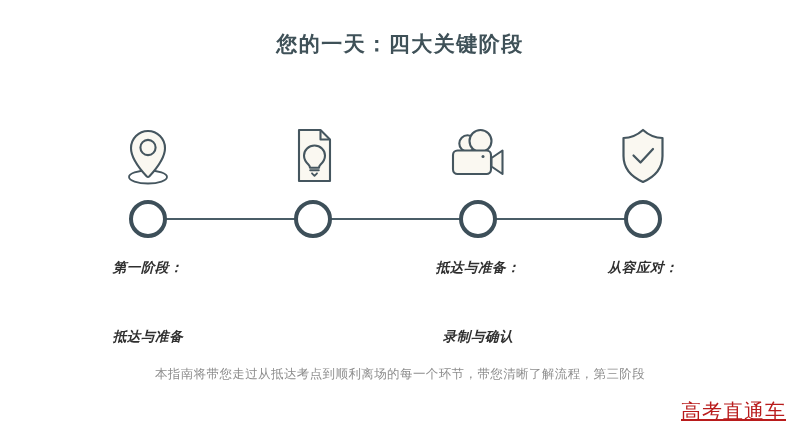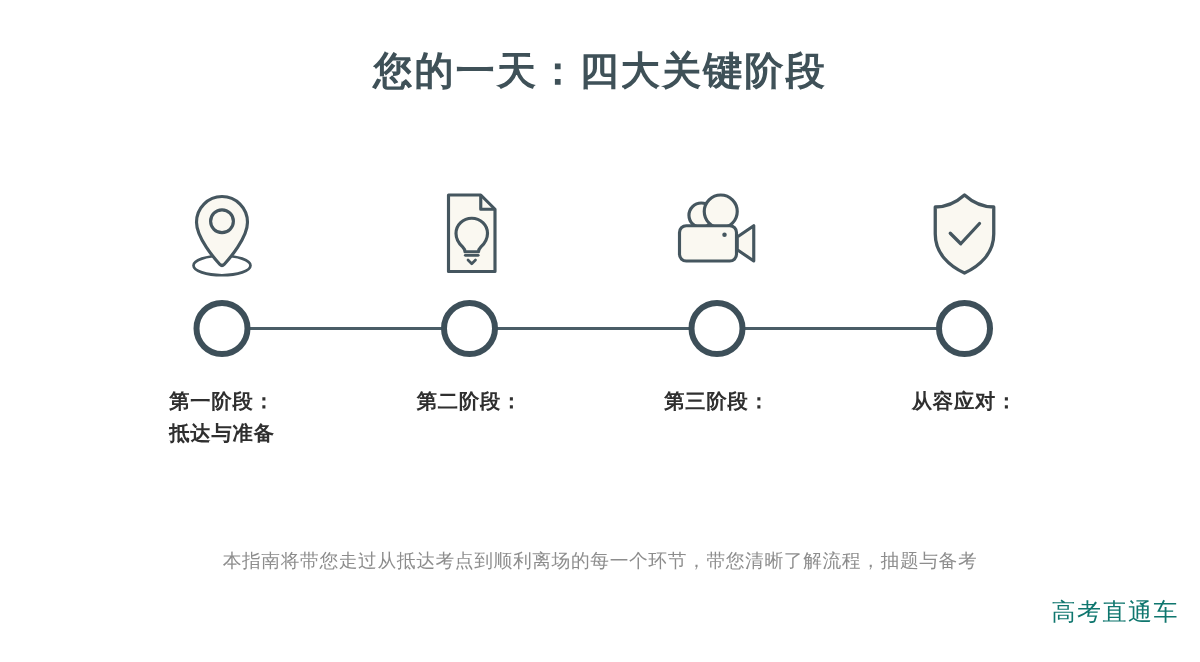--- a/index.html
+++ b/index.html
@@ -15,34 +15,35 @@
     font-family: "Liberation Sans", "DejaVu Sans", sans-serif;
   }
 
   
   #page-title {
     position: absolute;
     top: 30px;
     left: 0;
     width: 800px;
     text-align: center;
-    font-size: 26px;
+    font-size: 21px;
     font-weight: bold;
     letter-spacing: 1.5px;
     color: #3f5158;
     white-space: nowrap;
   }
 
   
   #timeline {
     position: absolute;
     top: 112px;
     left: 0;
     width: 752px;
     height: 210px;
+    font-style: italic;
   }
 
   
   #timeline-connector {
     position: absolute;
     top: 106px;
     left: 148px;
     width: 504px;
     height: 2px;
     background: #4a5d67;
@@ -100,43 +101,45 @@
     letter-spacing: 0.6px;
     line-height: 21px;
     white-space: nowrap;
   }
   .stage-label-bottom {
     font-size: 13.5px;
     font-weight: bold;
     letter-spacing: 0.6px;
     line-height: 21px;
     white-space: nowrap;
+    margin-top: 48px;
   }
 
   
   #footer-note {
     position: absolute;
     top: 366px;
     left: 0;
     width: 800px;
     text-align: center;
     font-size: 12.5px;
     color: #8d8d8d;
     letter-spacing: 0.4px;
     white-space: nowrap;
   }
 
   #watermark {
     position: absolute;
     top: 398px;
     right: 14px;
-    font-size: 16px;
-    color: #0f766e;
+    font-size: 20px;
+    color: #b91c1c;
     letter-spacing: 1px;
     white-space: nowrap;
+    text-decoration: underline;
   }
 </style>
 </head>
 <body>
 
 <div id="page-title">您的一天：四大关键阶段</div>
 
 <div id="timeline">
 
   <div id="timeline-connector"></div>
@@ -161,50 +164,50 @@
       <svg width="54" height="62" viewBox="0 0 54 62" fill="none">
         <path d="M13 5 H34.5 L44 14.5 V56 H13 Z" fill="#faf8f1" stroke="#45565f" stroke-width="2.1" stroke-linejoin="round"></path>
         <path d="M34.5 5 V14.5 H44" fill="none" stroke="#45565f" stroke-width="2.1" stroke-linejoin="round"></path>
         <path d="M28.5 20.5 C22.7 20.5 18 25 18 30.6 C18 34.4 20.1 37.4 22.4 39.6 C23.4 40.6 24 41.5 24 42.8 H33 C33 41.5 33.6 40.6 34.6 39.6 C36.9 37.4 39 34.4 39 30.6 C39 25 34.3 20.5 28.5 20.5 Z" fill="#faf8f1" stroke="#45565f" stroke-width="2.1" stroke-linejoin="round"></path>
         <path d="M24.2 45.2 H32.8" stroke="#45565f" stroke-width="1.9" stroke-linecap="round"></path>
         <path d="M26 48.3 L28.5 50.8 L31 48.3" stroke="#45565f" stroke-width="1.8" stroke-linecap="round" stroke-linejoin="round" fill="none"></path>
       </svg>
     </div>
     <div class="stage-node"></div>
     <div class="stage-labels">
-      <div class="stage-label-top">第二阶段：</div>
     </div>
   </div>
 
   <div class="stage stage-3">
     <div class="stage-icon">
       <svg width="62" height="56" viewBox="0 0 62 56" fill="none">
         <circle cx="20.5" cy="15.5" r="8.2" fill="#faf8f1" stroke="#45565f" stroke-width="2.1"></circle>
         <circle cx="33.5" cy="13" r="11" fill="#faf8f1" stroke="#45565f" stroke-width="2.1"></circle>
         <rect x="6" y="22.5" width="38" height="23.5" rx="4.5" fill="#faf8f1" stroke="#45565f" stroke-width="2.1"></rect>
         <path d="M44.5 30 L55.5 22.5 V46 L44.5 38.5 Z" fill="#faf8f1" stroke="#45565f" stroke-width="2.1" stroke-linejoin="round"></path>
         <circle cx="36" cy="28.5" r="1.5" fill="#45565f"></circle>
       </svg>
     </div>
     <div class="stage-node"></div>
     <div class="stage-labels">
-      <div class="stage-label-top">第三阶段：</div>
+      <div class="stage-label-top">抵达与准备：</div>
+      <div class="stage-label-bottom">录制与确认</div>
     </div>
   </div>
 
   <div class="stage stage-4">
     <div class="stage-icon">
       <svg width="54" height="60" viewBox="0 0 54 60" fill="none">
         <path d="M27 4 C21 9.4 13.5 12 7.5 12 V30 C7.5 43 17 51.5 27 56 C37 51.5 46.5 43 46.5 30 V12 C40.5 12 33 9.4 27 4 Z" fill="#faf8f1" stroke="#45565f" stroke-width="2.2" stroke-linejoin="round"></path>
         <path d="M17.5 29.5 L24.5 36.5 L37 23" fill="none" stroke="#45565f" stroke-width="2.2" stroke-linecap="round" stroke-linejoin="round"></path>
       </svg>
     </div>
     <div class="stage-node"></div>
     <div class="stage-labels">
       <div class="stage-label-top">从容应对：</div>
     </div>
   </div>
 
 </div>
 
-<div id="footer-note">本指南将带您走过从抵达考点到顺利离场的每一个环节，带您清晰了解流程，抽题与备考</div>
+<div id="footer-note">本指南将带您走过从抵达考点到顺利离场的每一个环节，带您清晰了解流程，第三阶段</div>
 
 <div id="watermark">高考直通车</div>
 
 </body></html>

